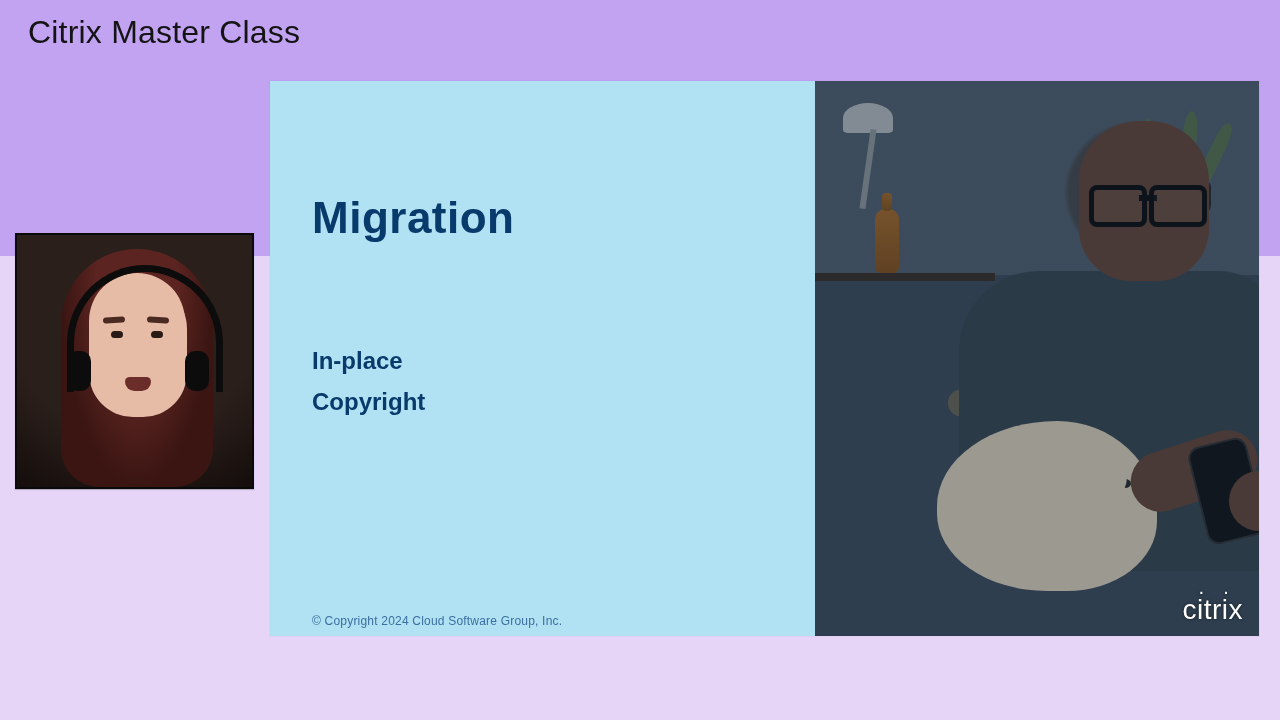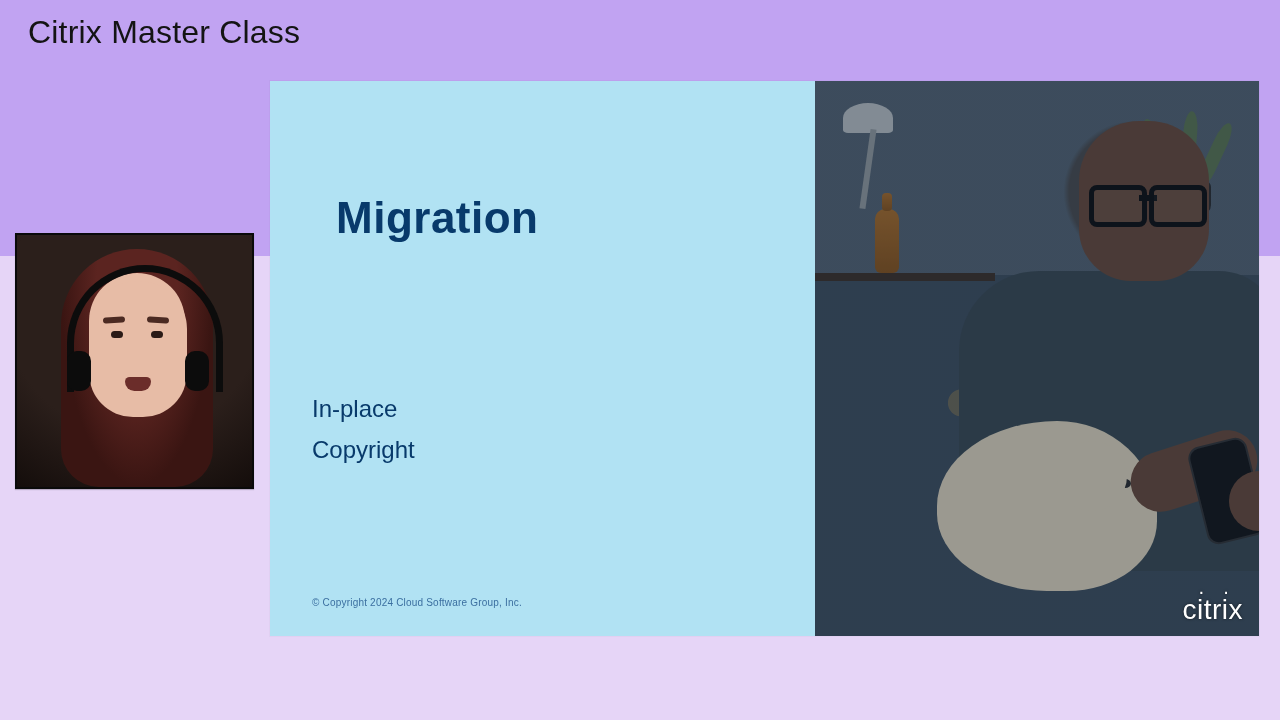--- a/index.html
+++ b/index.html
@@ -51,37 +51,35 @@
     background: #b1e2f3;
   }
   .slide-title {
     position: absolute;
     left: 42px;
     top: 112px;
     font-size: 44px;
     font-weight: 800;
     color: #083a6b;
     letter-spacing: 0.5px;
-    margin-left: 24px;
   }
   .slide-bullets {
     position: absolute;
     left: 42px;
     top: 260px;
     font-size: 24px;
-    font-weight: 400;
+    font-weight: 700;
     color: #083a6b;
     line-height: 1.7;
-    margin-top: 48px;
   }
   .slide-copyright {
     position: absolute;
     left: 42px;
-    bottom: 28px;
-    font-size: 10px;
+    bottom: 8px;
+    font-size: 12px;
     color: #3b6fa0;
     letter-spacing: 0.2px;
   }
 
   .slide-right {
     position: absolute;
     left: 545px;
     top: 0;
     width: 444px;
     height: 555px;

